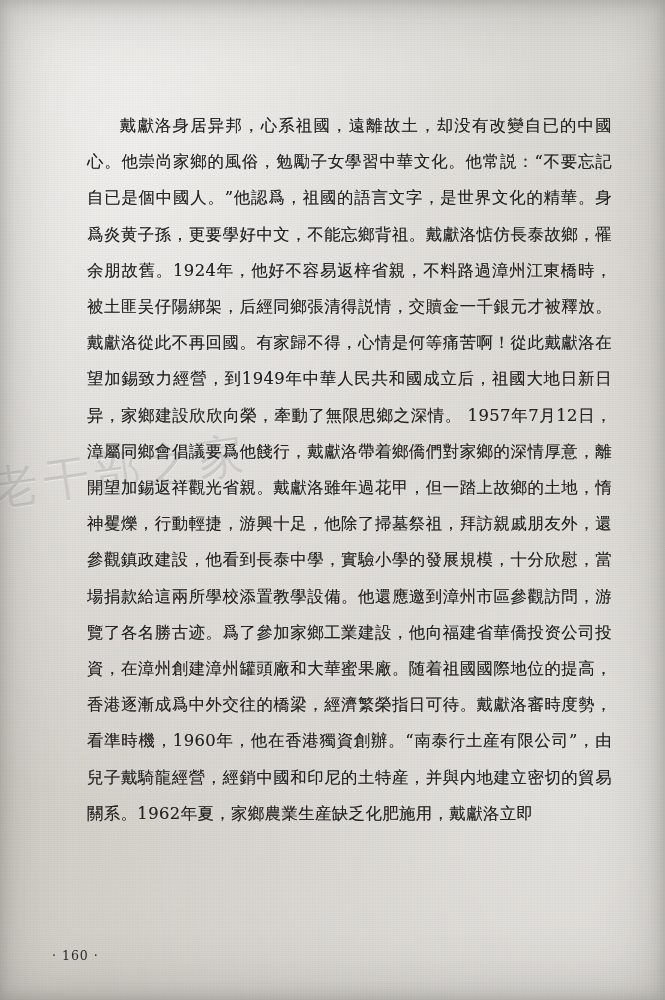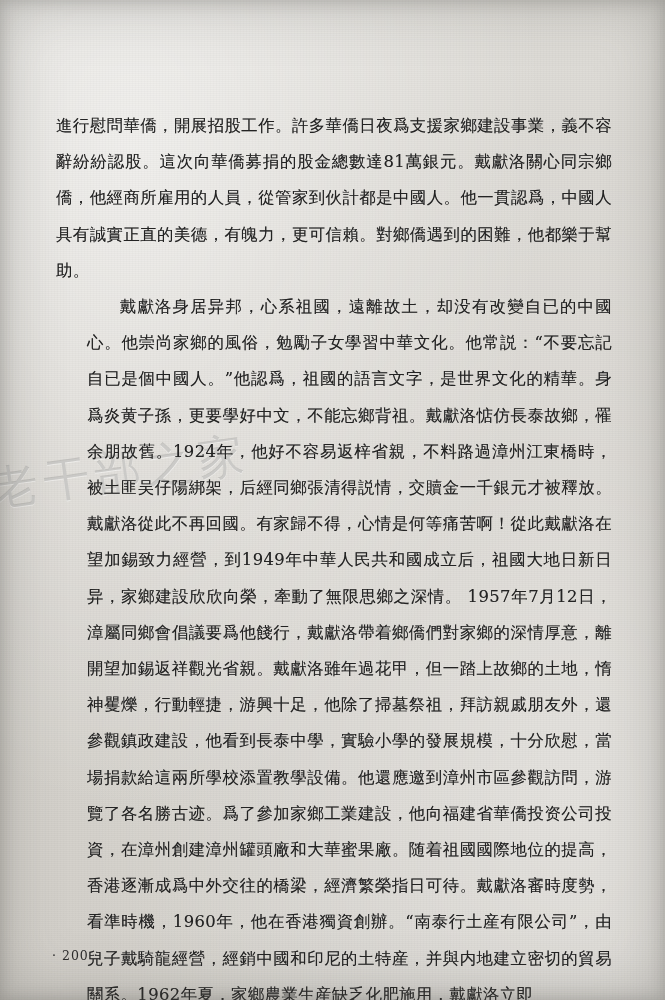--- a/index.html
+++ b/index.html
@@ -97,20 +97,19 @@
 </head>
 <body>
 
 <div class="page">
   <div class="paper-tone"></div>
   <div class="grain"></div>
 
   <div class="watermark">老干部之家</div>
 
   <div class="text-column">
-    <p class="body-par">進行慰問華僑，開展招股工作。許多華僑日夜爲支援家鄉建設事業，義不容辭紛紛認股。這次向華僑募捐的股金總數達81萬銀元。戴獻洛關心同宗鄉僑，他經商所雇用的人員，從管家到伙計都是中國人。他一貫認爲，中國人具有誠實正直的美德，有魄力，更可信賴。對鄉僑遇到的困難，他都樂于幫助。</p>
     <p class="body-par indent">戴獻洛身居异邦，心系祖國，遠離故土，却没有改變自已的中國心。他崇尚家鄉的風俗，勉勵子女學習中華文化。他常説：“不要忘記自已是個中國人。”他認爲，祖國的語言文字，是世界文化的精華。身爲炎黄子孫，更要學好中文，不能忘鄉背祖。戴獻洛惦仿長泰故鄉，罹余朋故舊。1924年，他好不容易返梓省親，不料路過漳州江東橋時，被土匪吴仔陽綁架，后經同鄉張清得説情，交贖金一千銀元才被釋放。戴獻洛從此不再回國。有家歸不得，心情是何等痛苦啊！從此戴獻洛在望加錫致力經營，到1949年中華人民共和國成立后，祖國大地日新日异，家鄉建設欣欣向榮，牽動了無限思鄉之深情。 1957年7月12日，漳屬同鄉會倡議要爲他餞行，戴獻洛帶着鄉僑們對家鄉的深情厚意，離開望加錫返祥觀光省親。戴獻洛雖年過花甲，但一踏上故鄉的土地，惰神矍爍，行動輕捷，游興十足，他除了掃墓祭祖，拜訪親戚朋友外，還參觀鎮政建設，他看到長泰中學，實驗小學的發展規模，十分欣慰，當場捐款給這兩所學校添置教學設備。他還應邀到漳州市區參觀訪問，游覽了各名勝古迹。爲了參加家鄉工業建設，他向福建省華僑投资公司投資，在漳州創建漳州罐頭廠和大華蜜果廠。随着祖國國際地位的提高，香港逐漸成爲中外交往的橋梁，經濟繁榮指日可待。戴獻洛審時度勢，看準時機，1960年，他在香港獨資創辦。“南泰行土産有限公司”，由兒子戴騎龍經營，經銷中國和印尼的土特産，并與内地建立密切的貿易關系。1962年夏，家鄉農業生産缺乏化肥施用，戴獻洛立即</p>
   </div>
 
-  <div class="page-number">· 200 ·</div>
+  <div class="page-number">· 160 ·</div>
 
   <div class="edge-shade"></div>
 </div>
 
 </body></html>

